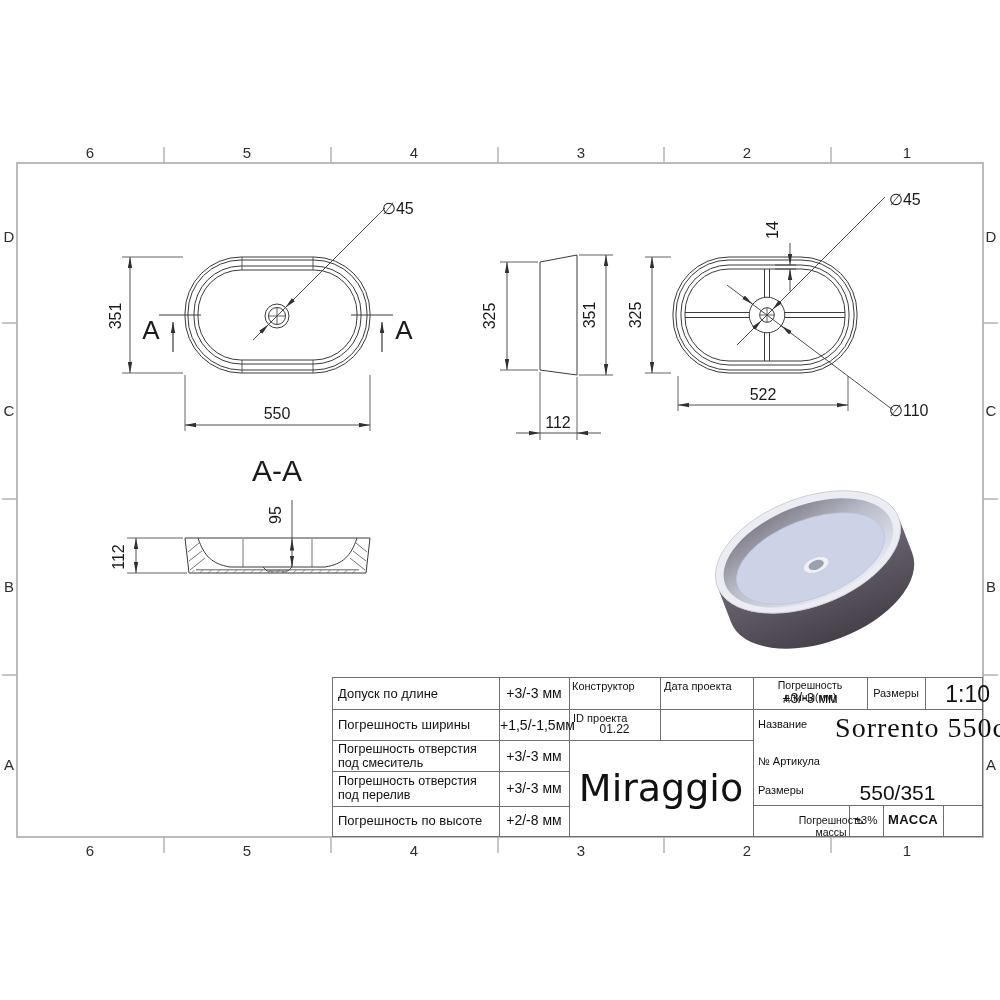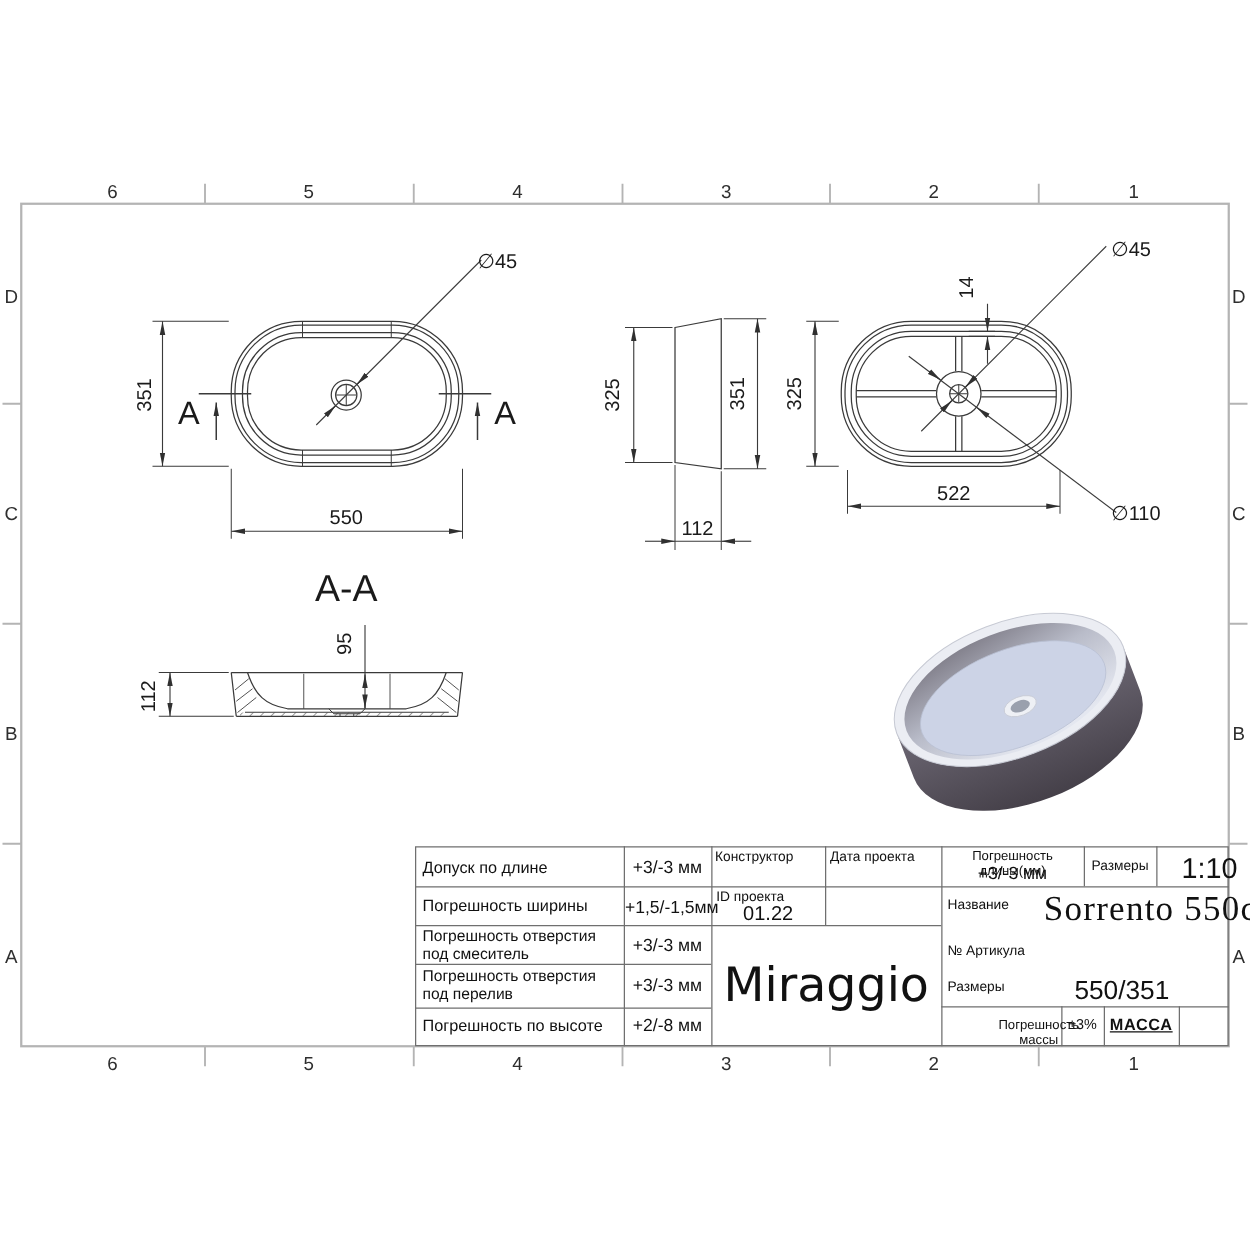--- a/index.html
+++ b/index.html
@@ -21,21 +21,21 @@
   .tiny{font-size:10.5px;}
   .tol-label{font-size:13px;width:158px;}
   .tol-label.two{font-size:12.5px;line-height:1.08;}
   .tol-value{font-size:14px;width:68px;text-align:center;}
   .center{text-align:center;}
   .logo{font-family:"DejaVu Sans",sans-serif;font-size:38px;letter-spacing:0px;
         display:flex;align-items:center;justify-content:center;}
   .name-big{font-size:28px;letter-spacing:1px;white-space:nowrap;}
   .scale-big{font-size:23px;}
   .sizes-big{font-size:21px;}
-  .massa{font-size:13px;font-weight:bold;letter-spacing:0.5px;text-decoration:underline;}
+  .massa{font-size:13px;font-weight:bold;letter-spacing:0.5px;}
 </style>
 </head>
 <body>
 
 <div class="sheet">
 
 <svg width="1000" height="1000" viewBox="0 0 1000 1000">
   <defs>
     <marker id="arr" viewBox="0 0 10 4" refX="10" refY="2" markerWidth="11" markerHeight="5" orient="auto-start-reverse" markerUnits="userSpaceOnUse">
       <path d="M0,0 L10,2 L0,4 Z" fill="#303030"></path>
@@ -220,21 +220,21 @@
   <div class="cell tol-label two" style="left:338px;top:743px;">Погрешность отверстия под смеситель</div>
   <div class="cell tol-value" style="left:500px;top:749px;">+3/-3 мм</div>
   <div class="cell tol-label two" style="left:338px;top:775px;">Погрешность отверстия под перелив</div>
   <div class="cell tol-value" style="left:500px;top:781px;">+3/-3 мм</div>
   <div class="cell tol-label" style="left:338px;top:814px;">Погрешность по высоте</div>
   <div class="cell tol-value" style="left:500px;top:813px;">+2/-8 мм</div>
 
   <div class="cell small" style="left:572px;top:680px;">Конструктор</div>
   <div class="cell small" style="left:664px;top:680px;">Дата проекта</div>
   <div class="cell small" style="left:573px;top:712px;">ID проекта</div>
-  <div class="cell center" style="left:569px;top:723px;width:91px;font-size:16px;">01.22</div>
+  <div class="cell center" style="left:569px;top:723px;width:91px;font-size:12px;">01.22</div>
 
   <div class="cell logo" style="left:569px;top:740px;width:184px;height:97px;">Miraggio</div>
 
   <div class="cell tiny center" style="left:753px;top:680px;width:114px;">Погрешность длины(мм)</div>
   <div class="cell center" style="left:753px;top:691px;width:114px;font-size:14px;">+3/-3 мм</div>
   <div class="cell small center" style="left:867px;top:687px;width:58px;">Размеры</div>
   <div class="cell scale-big center" style="left:944px;top:682px;width:46px;text-align:right;">1:10</div>
 
   <div class="cell small" style="left:758px;top:718px;">Название</div>
   <div class="cell name-big center" style="left:828px;top:712px;width:185px;font-family:Liberation Serif, serif;">Sorrento 550c</div>

